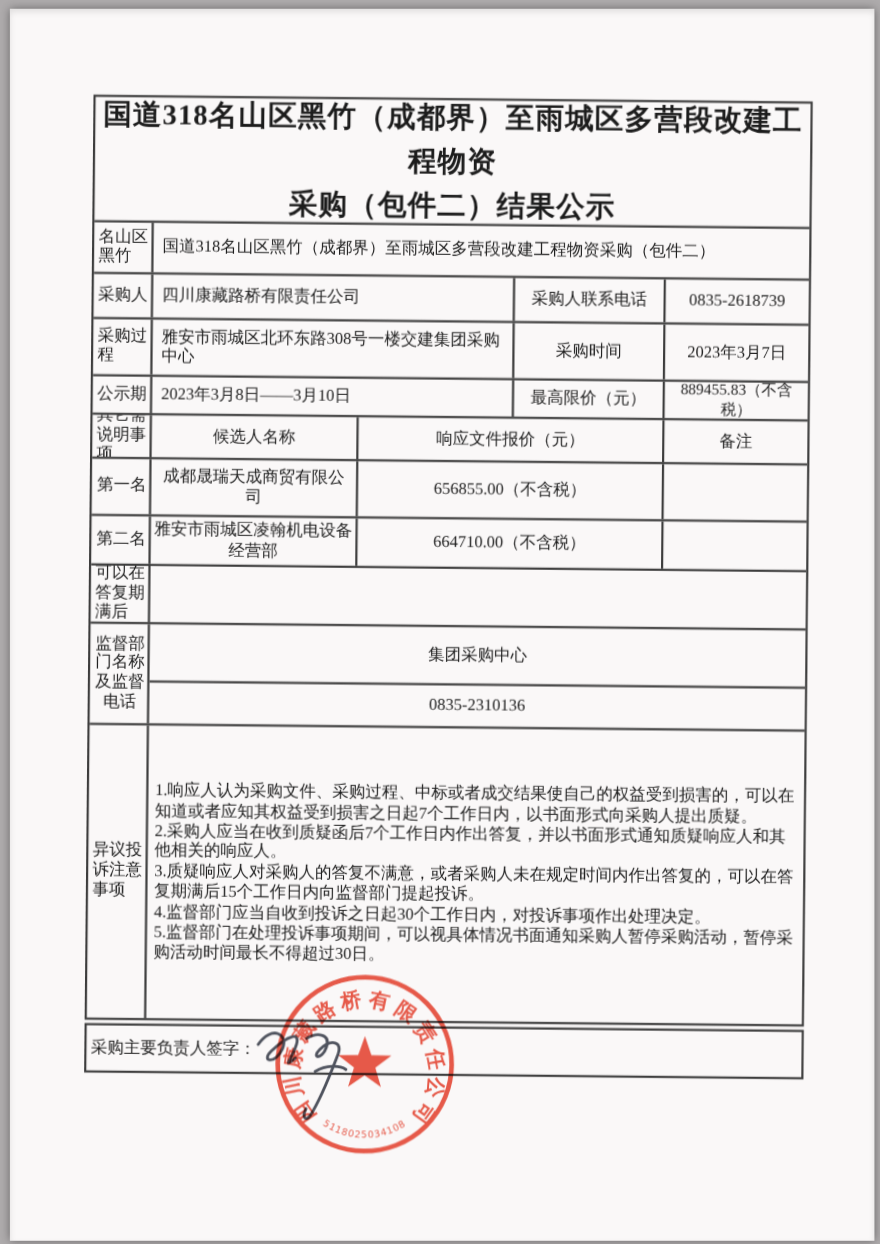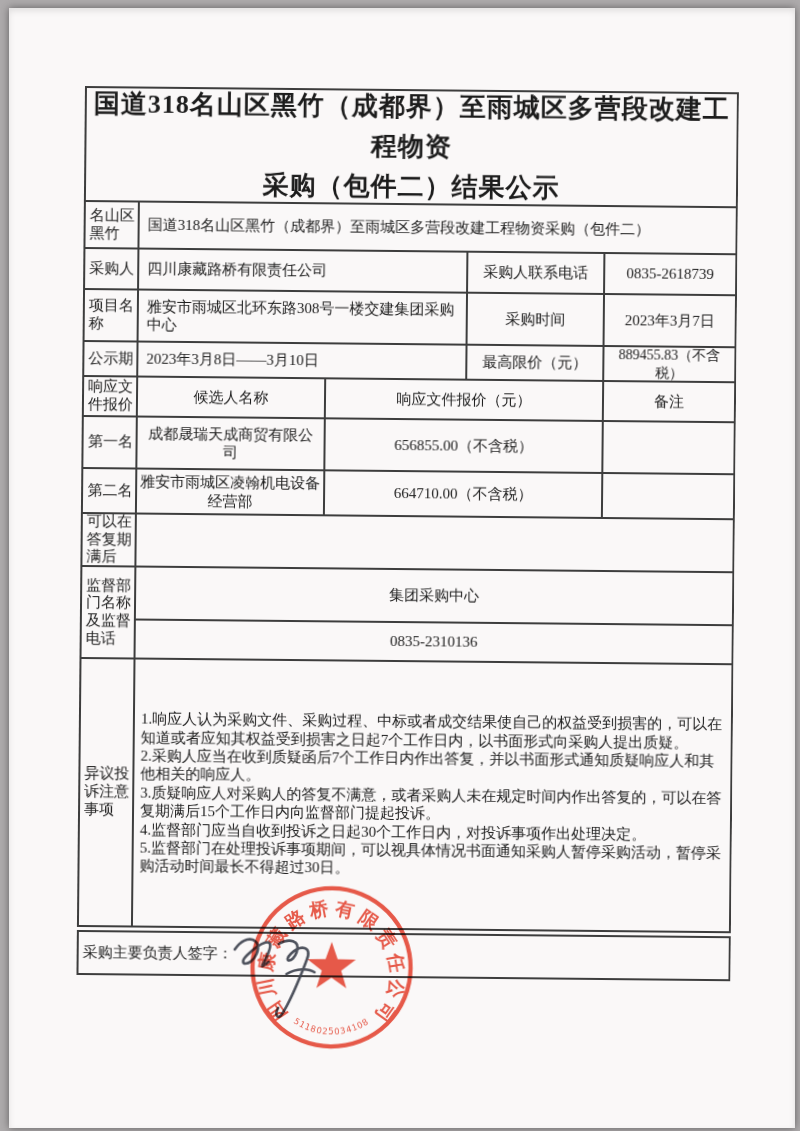--- a/index.html
+++ b/index.html
@@ -83,35 +83,35 @@
       </div>
 
       <div class="row h-purchaser">
         <div class="cell c-label">采购人</div>
         <div class="cell c-main">四川康藏路桥有限责任公司</div>
         <div class="cell c-sub">采购人联系电话</div>
         <div class="cell c-val">0835-2618739</div>
       </div>
 
       <div class="row h-location">
-        <div class="cell c-label">项目名称</div>
+        <div class="cell c-label">采购过程</div>
         <div class="cell c-main">雅安市雨城区北环东路308号一楼交建集团采购中心</div>
         <div class="cell c-sub">采购时间</div>
         <div class="cell c-val">2023年3月7日</div>
       </div>
 
       <div class="row h-publicity">
         <div class="cell c-label">公示期</div>
         <div class="cell c-main">2023年3月8日——3月10日</div>
         <div class="cell c-sub">最高限价（元）</div>
         <div class="cell c-val" style="font-size:14px">889455.83（不含税）</div>
       </div>
 
       <div class="row h-candhead">
-        <div class="cell c-label">响应文件报价</div>
+        <div class="cell c-label">其它需说明事项</div>
         <div class="cell c2">候选人名称</div>
         <div class="cell c3">响应文件报价（元）</div>
         <div class="cell c4 center">备注</div>
       </div>
 
       <div class="row h-rank1">
         <div class="cell c-label center">第一名</div>
         <div class="cell c2">成都晟瑞天成商贸有限公司</div>
         <div class="cell c3">656855.00（不含税）</div>
         <div class="cell c4"></div>
@@ -123,21 +123,21 @@
         <div class="cell c3">664710.00（不含税）</div>
         <div class="cell c4"></div>
       </div>
 
       <div class="row h-other">
         <div class="cell c-label">可以在答复期满后</div>
         <div class="cell" style="flex:1"></div>
       </div>
 
       <div class="row h-superv">
-        <div class="cell c-label" style="justify-content:center; border-left:none;">监督部门名称及监督电话</div>
+        <div class="cell c-label" style="text-align:center; justify-content:center; border-left:none;">监督部门名称及监督电话</div>
         <div class="superv-right">
           <div class="superv-sub">集团采购中心</div>
           <div class="superv-sub">0835-2310136</div>
         </div>
       </div>
 
       <div class="row h-objection">
         <div class="cell c-label" style="border-left:none;">异议投诉注意事项</div>
         <div class="objection-body">
           <div>1.响应人认为采购文件、采购过程、中标或者成交结果使自己的权益受到损害的，可以在知道或者应知其权益受到损害之日起7个工作日内，以书面形式向采购人提出质疑。</div>

